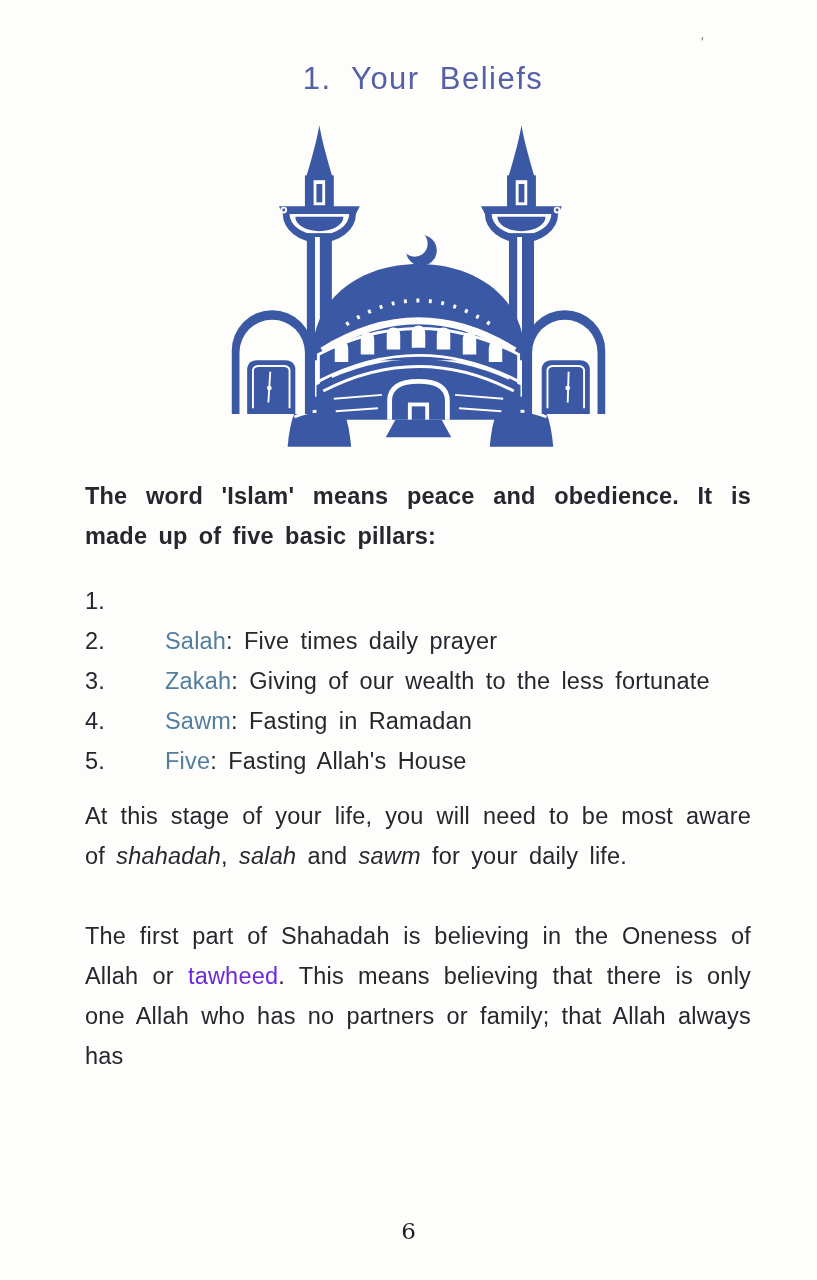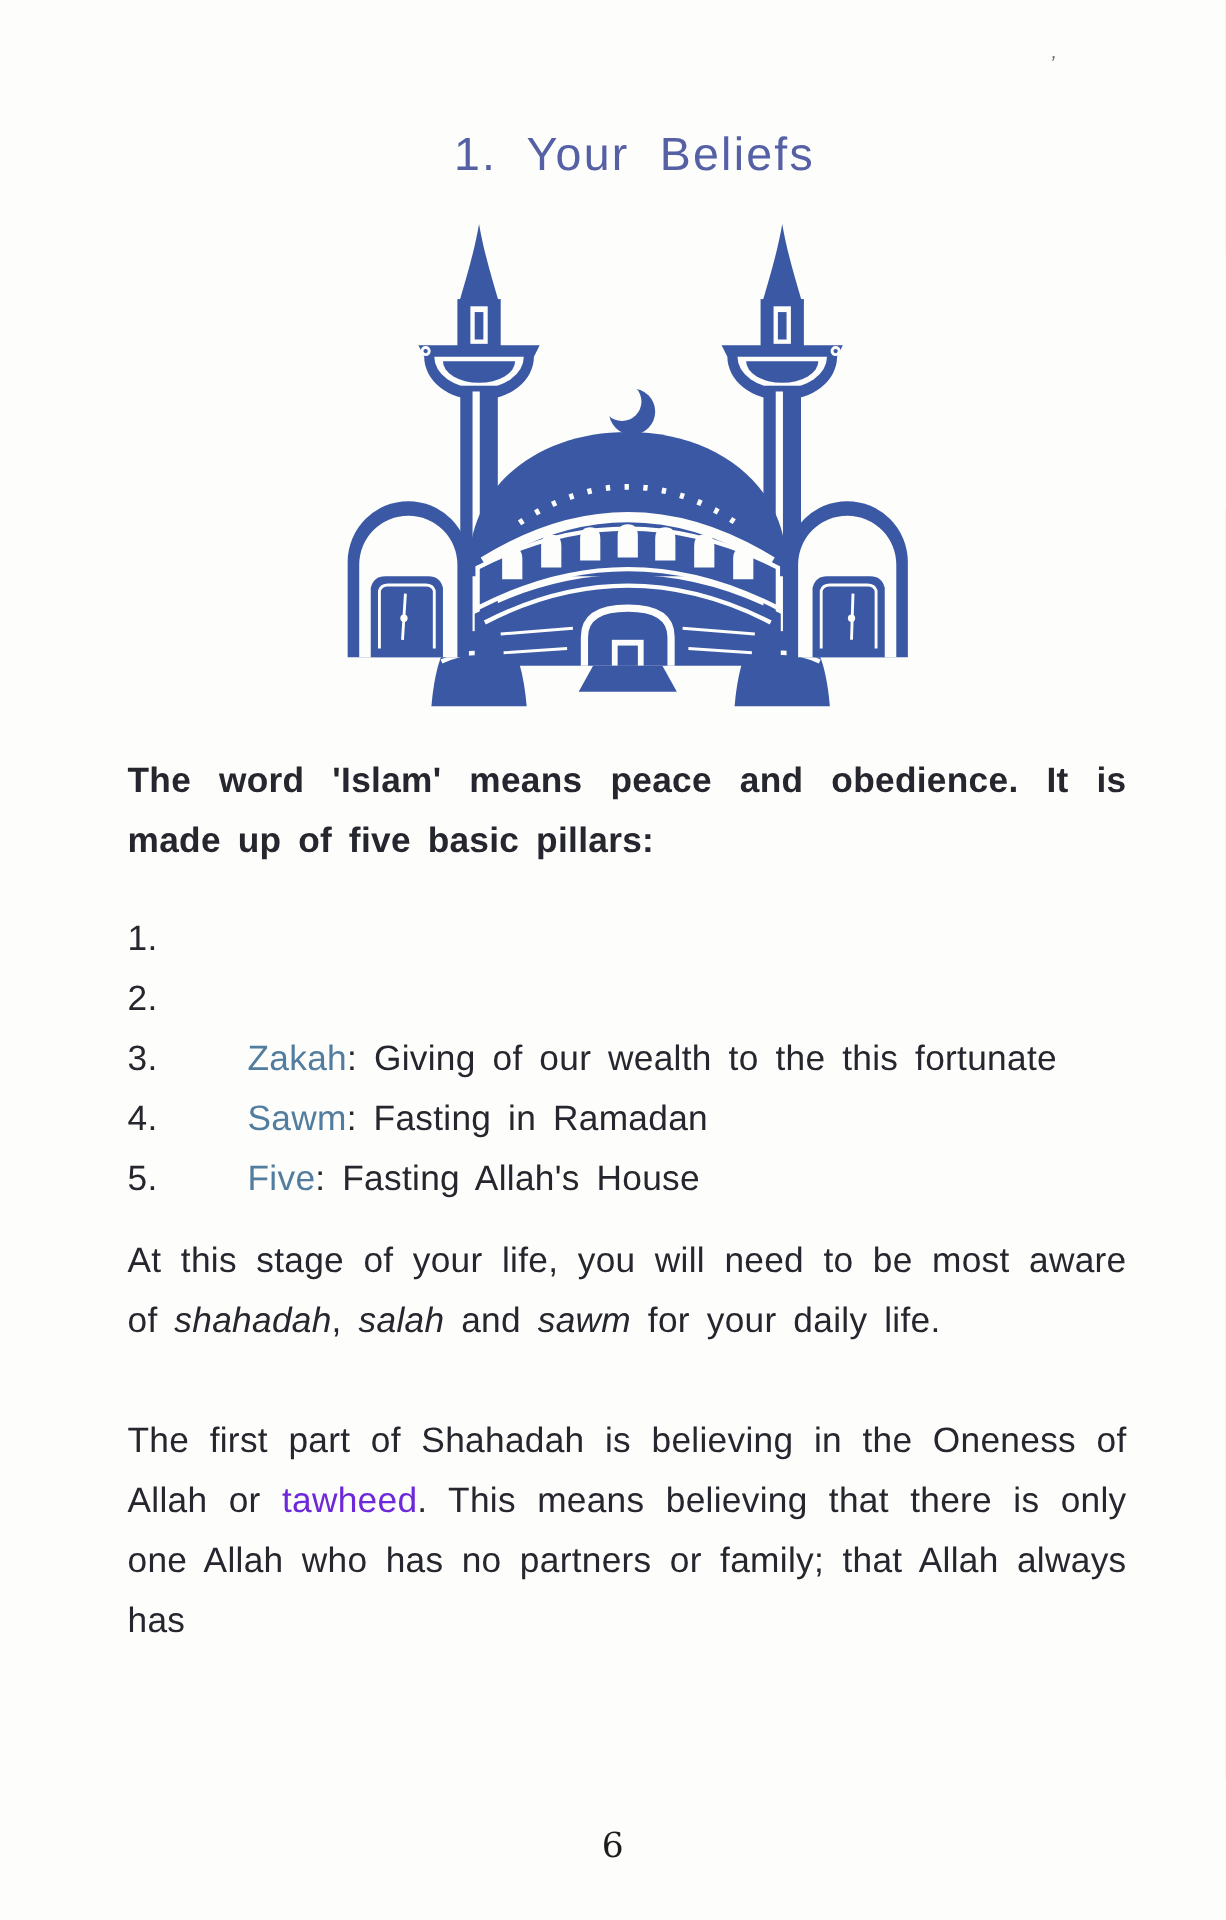--- a/index.html
+++ b/index.html
@@ -6,21 +6,21 @@
   .page{
     position:relative;
     width:817px;height:1280px;
     margin:0 auto;
     background:#fdfdfb;
     overflow:hidden;
     font-family:"Liberation Sans",sans-serif;
     color:#26262e;
   }
   .content{
-    padding:84px 66px 0 85px; 
+    padding:60px 66px 0 85px; 
   }
   .title{
     text-align:center;
     font-size:31px;
     letter-spacing:1.5px;
     word-spacing:10px;
     color:#5560a5;
     font-weight:400;
     margin:0 0 0 10px;
     line-height:38px;
@@ -192,25 +192,26 @@
 
     <p class="body-text para-intro"><span>The word 'Islam' means peace and obedience. It is made up of five basic pillars:</span></p>
 
     <div class="pillar-list">
   <div class="pillar-row">
     <span class="pillar-number">1.</span>
   </div>
 
   <div class="pillar-row">
     <span class="pillar-number">2.</span>
+    <span class="pillar-text"><span class="pillar-name">Salah</span><span class="pillar-desc">: Five times daily prayer</span></span>
   </div>
 
   <div class="pillar-row">
     <span class="pillar-number">3.</span>
-    <span class="pillar-text"><span class="pillar-name">Zakah</span><span class="pillar-desc">: Giving of our wealth to the this fortunate</span></span>
+    <span class="pillar-text"><span class="pillar-name">Zakah</span><span class="pillar-desc">: Giving of our wealth to the less fortunate</span></span>
   </div>
 
   <div class="pillar-row">
     <span class="pillar-number">4.</span>
     <span class="pillar-text"><span class="pillar-name">Sawm</span><span class="pillar-desc">: Fasting in Ramadan</span></span>
   </div>
 
   <div class="pillar-row">
     <span class="pillar-number">5.</span>
     <span class="pillar-text"><span class="pillar-name">Five</span><span class="pillar-desc">: Fasting Allah's House</span></span>

